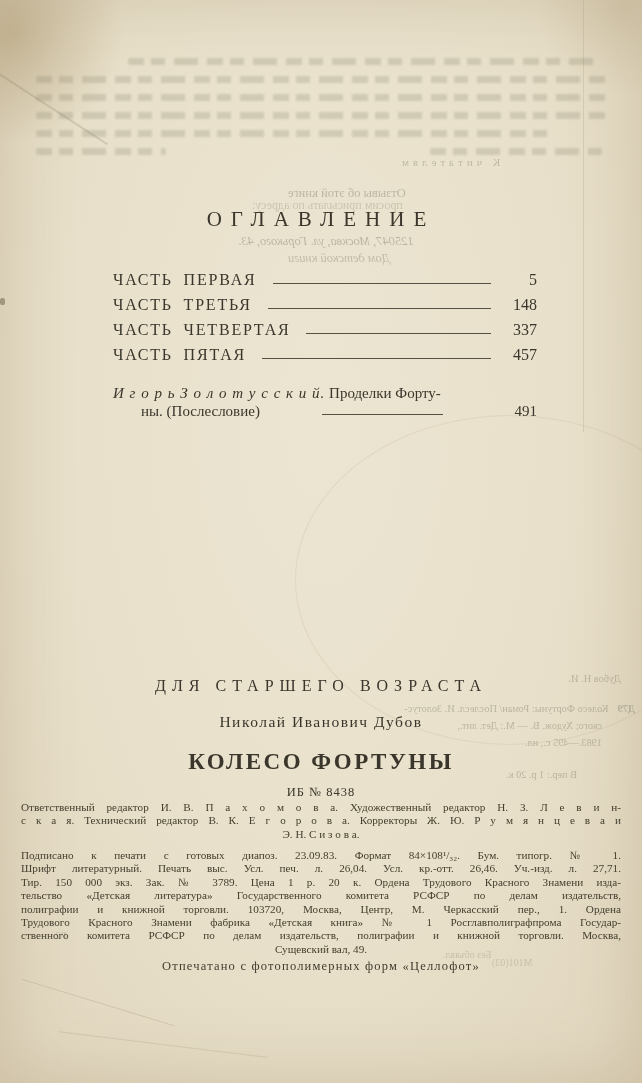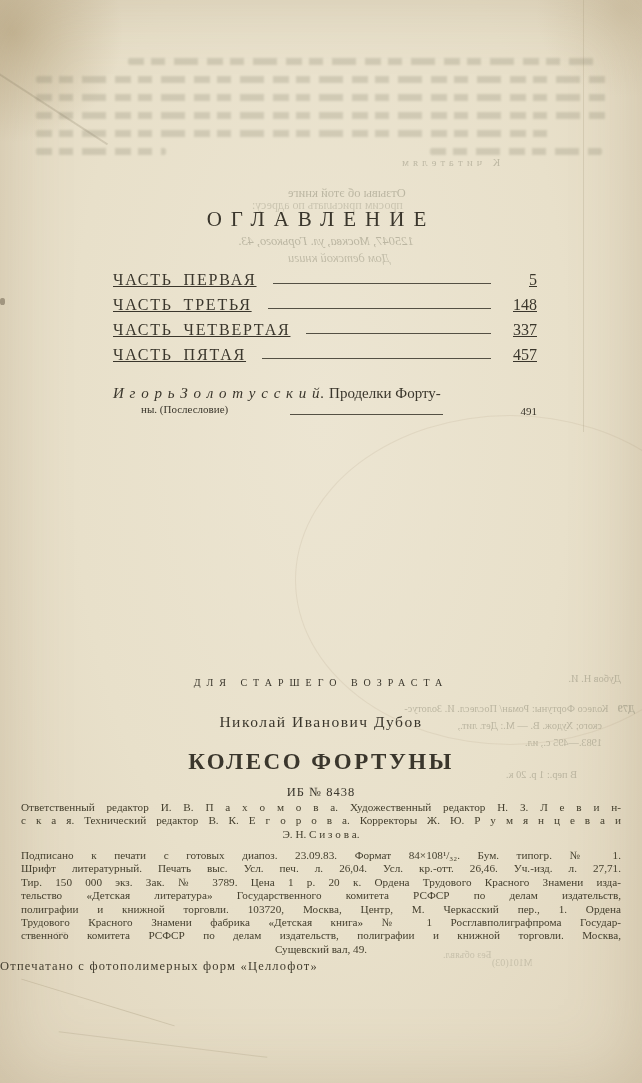--- a/index.html
+++ b/index.html
@@ -68,46 +68,46 @@
              color: #8e8b77; opacity: 0.35; filter: blur(0.5px); font-size: 10px; }
   .bt-m1 { left: 443px; top: 949px; }
   .bt-m2 { left: 492px; top: 957px; }
   .bt-m3 { left: 55px;  top: 929px; font-size: 11px; }
 
   
   .toc-title { position: absolute; left: 0; top: 207px; width: 100%;
                margin: 0; text-align: center; font-weight: normal;
                font-size: 21px; letter-spacing: 9px; }
   .toc { position: absolute; left: 113px; top: 271px; width: 424px; font-size: 16px; }
-  .toc-row { display: flex; align-items: flex-start; height: 25px; text-decoration: underline; }
+  .toc-row { display: flex; align-items: flex-start; height: 25px; }
   .toc-label { white-space: nowrap; letter-spacing: 1.8px; word-spacing: 5px; line-height: 17px; }
   .toc-rule { flex: 1; height: 13px; margin: 0 12px 0 16px;
               border-bottom: 1.4px solid rgba(58,54,44,0.85); }
   .toc-page { min-width: 34px; text-align: right; line-height: 17px; }
 
   .aw1 { margin-top: 14px; font-size: 15px; white-space: nowrap; line-height: 17px; }
   .aw-author { font-style: italic; letter-spacing: 1px; }
-  .aw2 { display: flex; align-items: flex-start; padding-left: 28px; font-size: 11px; margin-top: 1px; gap: 48px; }
+  .aw2 { display: flex; align-items: flex-start; padding-left: 28px; font-size: 15px; margin-top: 1px; gap: 48px; }
   .aw2 .toc-rule { margin: 0 12px 0 14px; height: 12px; }
   .aw2 .toc-page { line-height: 16px; }
 
   
   .cline { position: absolute; left: 0; width: 100%; text-align: center; white-space: nowrap; }
-  .audience { top: 677px; font-size: 10px; letter-spacing: 6px; }
+  .audience { top: 677px; font-size: 16px; letter-spacing: 6px; }
   .author   { top: 713px; font-size: 15.5px; font-weight: normal; letter-spacing: 1.5px; }
   .btitle   { top: 749px; font-size: 23px;   font-weight: bold; letter-spacing: 2.5px; }
   .ibnum    { top: 785px; font-size: 12.5px; letter-spacing: 1px; }
 
   .colophon { position: absolute; left: 21px; width: 600px; font-size: 11.2px;
               line-height: 13.4px; color: #45402f; }
   .editors  { top: 801px; }
   .printing { top: 849px; }
   .jline  { text-align: justify; text-align-last: justify; }
   .ccenter { text-align: center; }
-  .note { position: absolute; left: 0; top: 959px; width: 100%; 
+  .note { position: absolute; left: 0; top: 959px; width: 100%; text-align: center;
           font-size: 12.5px; letter-spacing: 1.2px; color: #413c2e; }
 </style>
 </head>
 <body>
 
 <div class="page">
 
   <div class="vline"></div>
   <div class="curve"></div>
   <div class="crease1"></div>

